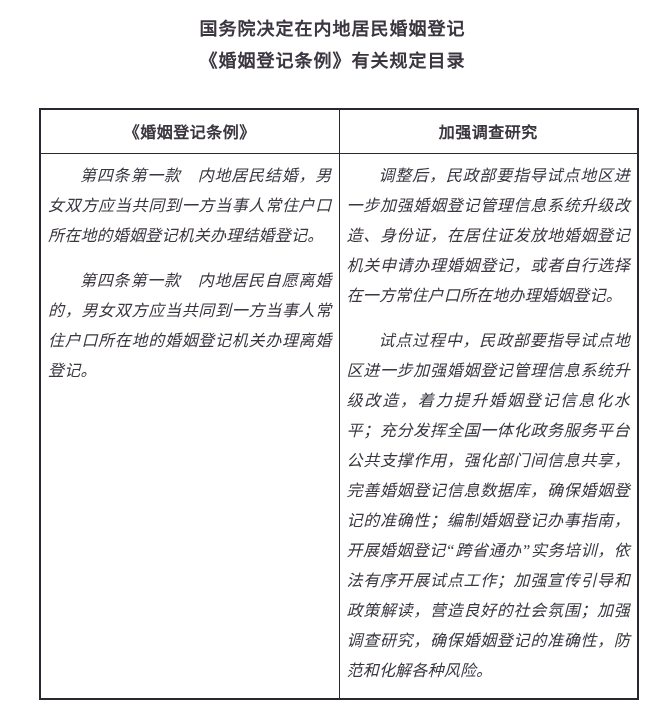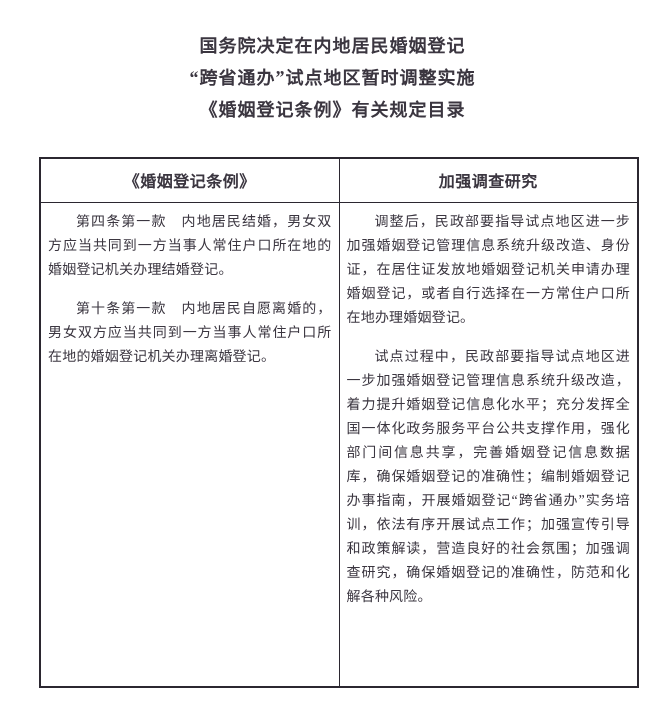--- a/index.html
+++ b/index.html
@@ -9,21 +9,21 @@
     background: #ffffff;
   }
   body {
     width: 665px;
     height: 704px;
     overflow: hidden;
     font-family: "Liberation Serif", "DejaVu Serif", serif;
     color: #3b3640;
   }
   .title-block {
-    padding-top: 30px;
+    padding-top: 13px;
     text-align: center;
     font-weight: bold;
     font-size: 18px;
     line-height: 32px;
     letter-spacing: 1px;
     color: #3b3640;
   }
   .title-line { margin: 0; }
   .reg-table {
     margin: 31px 0 0 39px;
@@ -46,49 +46,49 @@
     letter-spacing: 0.5px;
     color: #3b3640;
   }
   .reg-table td {
     height: 485px;
     vertical-align: top;
     padding: 7px 7px 12px 7px;
   }
   .reg-table td p {
     margin: 0 0 15px 0;
-    font-size: 14px;
-    line-height: 24px;
+    font-size: 16px;
+    line-height: 30px;
     text-align: justify;
     text-indent: 2em;
     letter-spacing: 0.2px;
+    font-style: italic;
   }
   .reg-table td p:last-child { margin-bottom: 0; }
 </style>
 </head>
 <body>
 
 <div class="title-block">
   <p class="title-line">国务院决定在内地居民婚姻登记</p>
-  <p class="title-line">“跨省通办”试点地区暂时调整实施</p>
   <p class="title-line">《婚姻登记条例》有关规定目录</p>
 </div>
 
 <table class="reg-table">
   <thead>
     <tr>
       <th>《婚姻登记条例》</th>
       <th>加强调查研究</th>
     </tr>
   </thead>
   <tbody>
     <tr>
       <td>
         <p>第四条第一款　内地居民结婚，男女双方应当共同到一方当事人常住户口所在地的婚姻登记机关办理结婚登记。</p>
-        <p>第十条第一款　内地居民自愿离婚的，男女双方应当共同到一方当事人常住户口所在地的婚姻登记机关办理离婚登记。</p>
+        <p>第四条第一款　内地居民自愿离婚的，男女双方应当共同到一方当事人常住户口所在地的婚姻登记机关办理离婚登记。</p>
       </td>
       <td>
         <p>调整后，民政部要指导试点地区进一步加强婚姻登记管理信息系统升级改造、身份证，在居住证发放地婚姻登记机关申请办理婚姻登记，或者自行选择在一方常住户口所在地办理婚姻登记。</p>
         <p>试点过程中，民政部要指导试点地区进一步加强婚姻登记管理信息系统升级改造，着力提升婚姻登记信息化水平；充分发挥全国一体化政务服务平台公共支撑作用，强化部门间信息共享，完善婚姻登记信息数据库，确保婚姻登记的准确性；编制婚姻登记办事指南，开展婚姻登记“跨省通办”实务培训，依法有序开展试点工作；加强宣传引导和政策解读，营造良好的社会氛围；加强调查研究，确保婚姻登记的准确性，防范和化解各种风险。</p>
       </td>
     </tr>
   </tbody>
 </table>
 
 </body></html>

